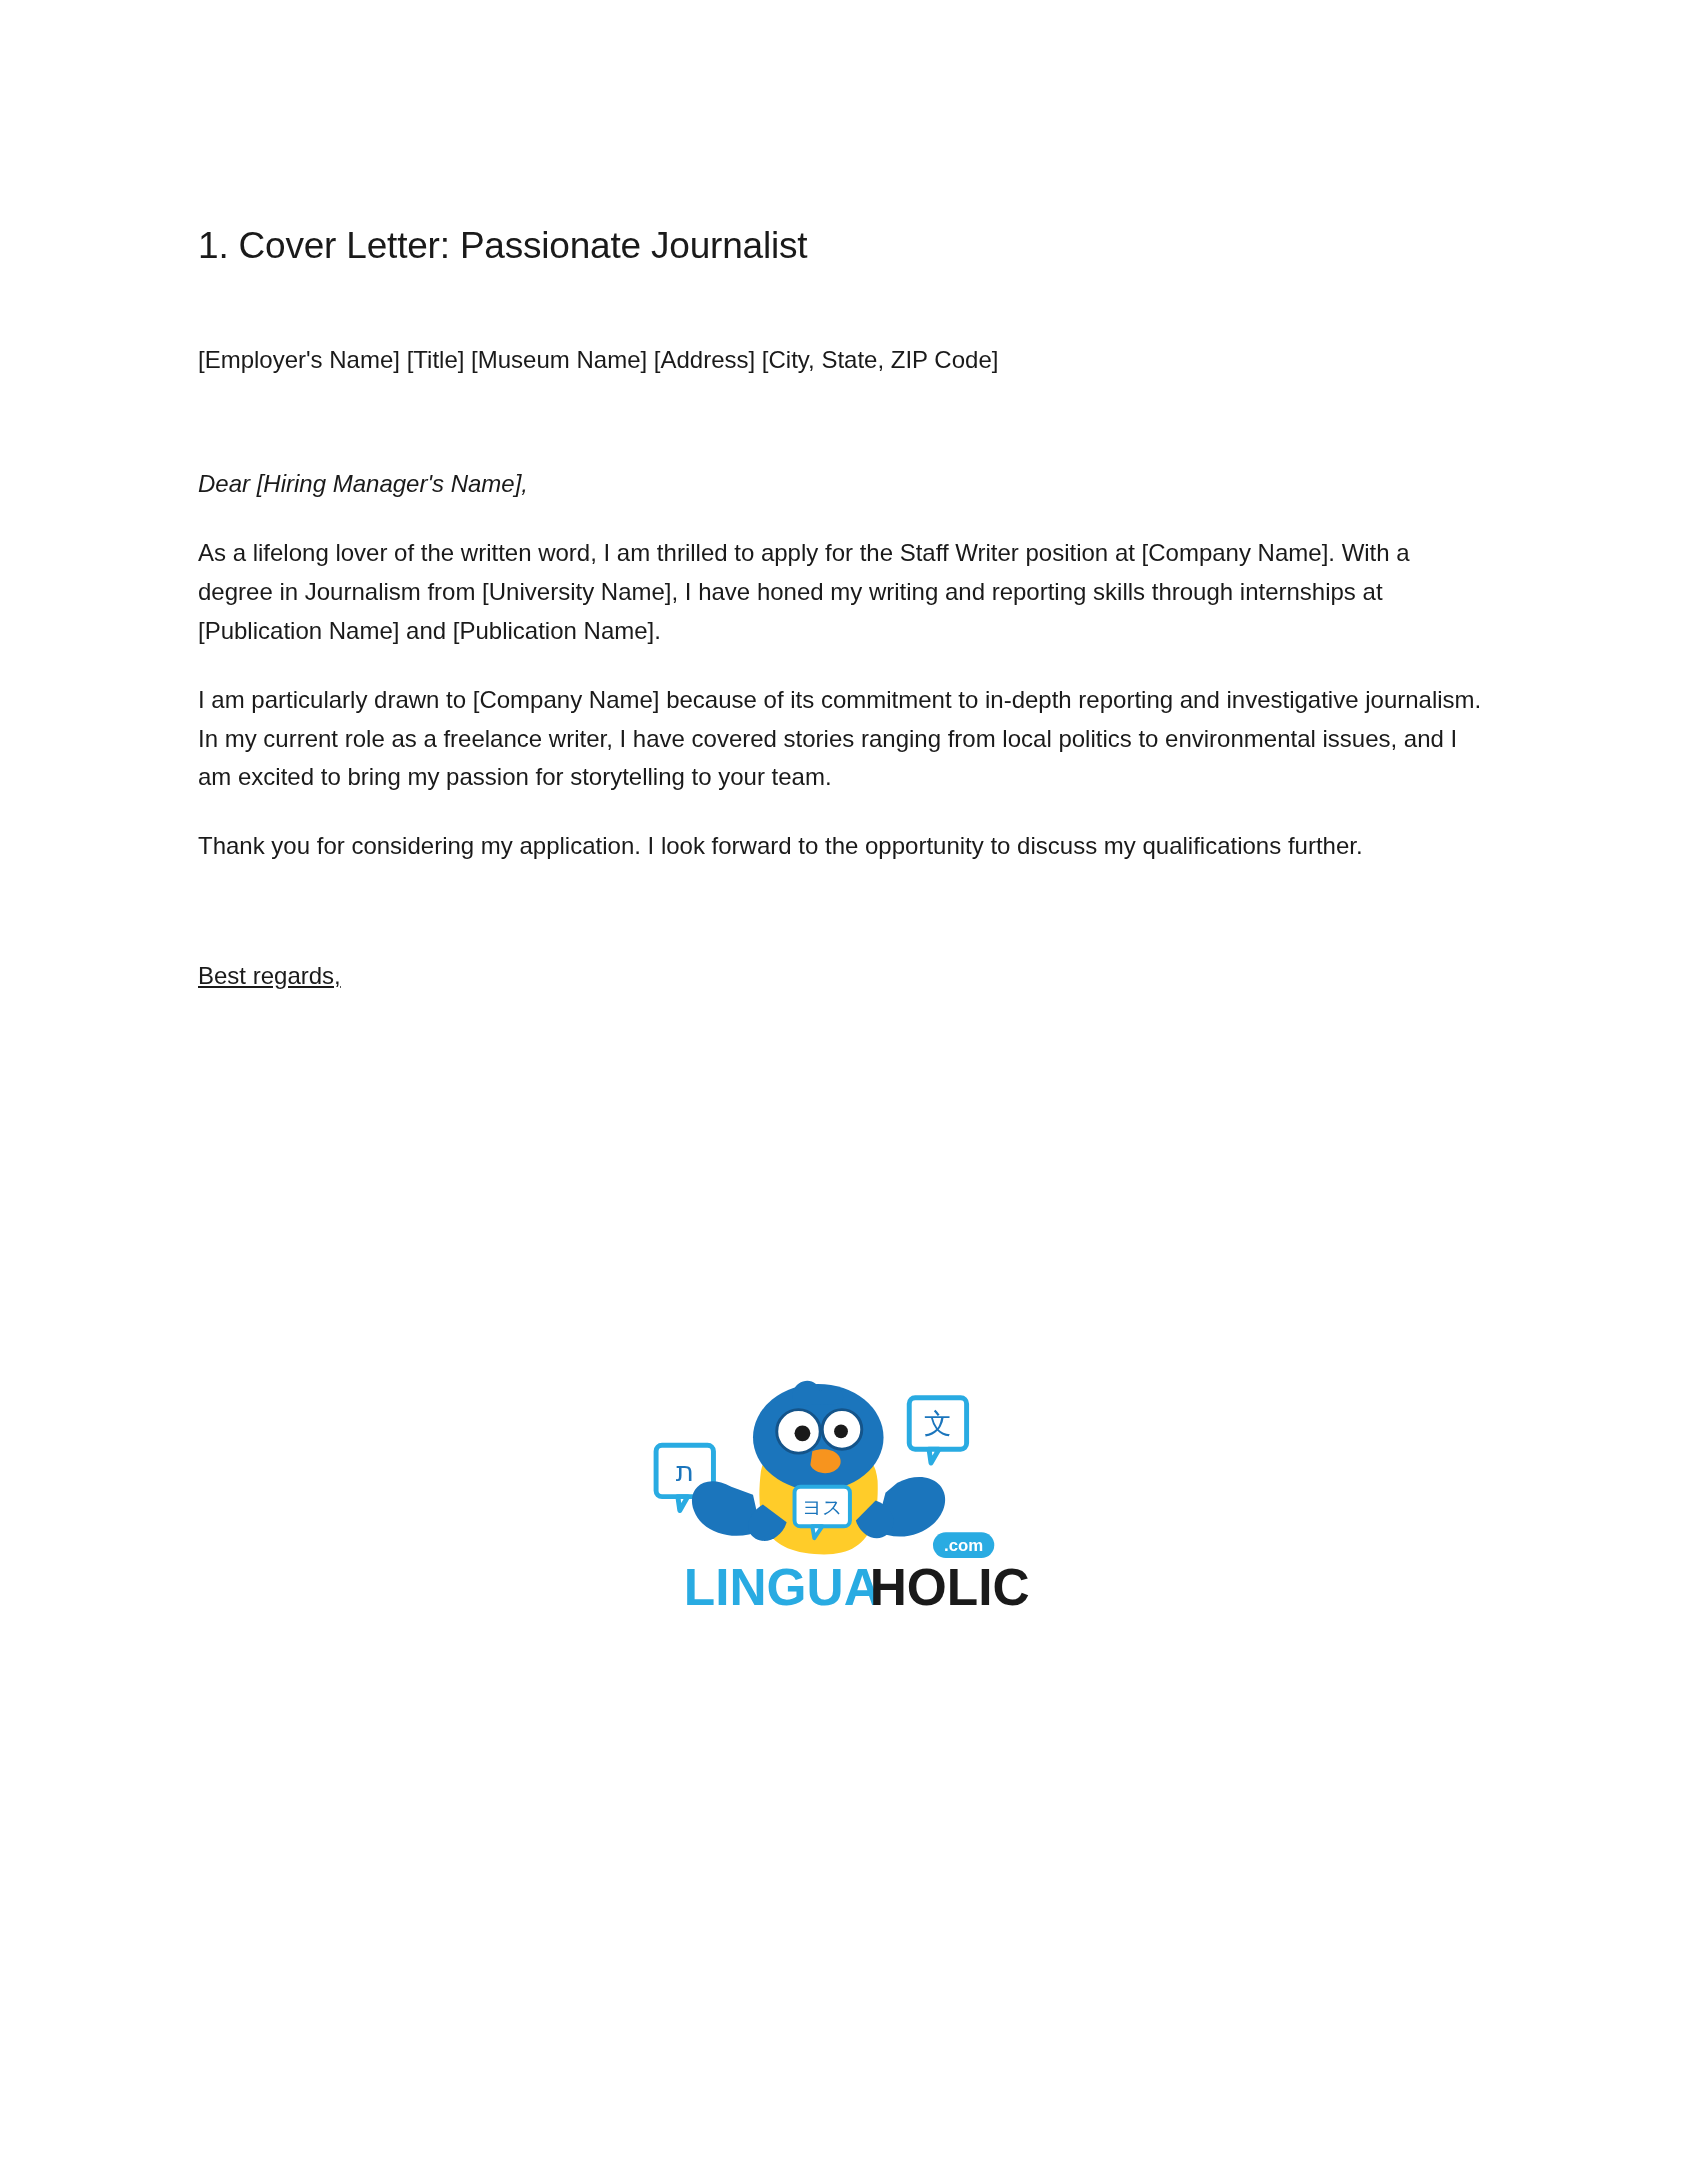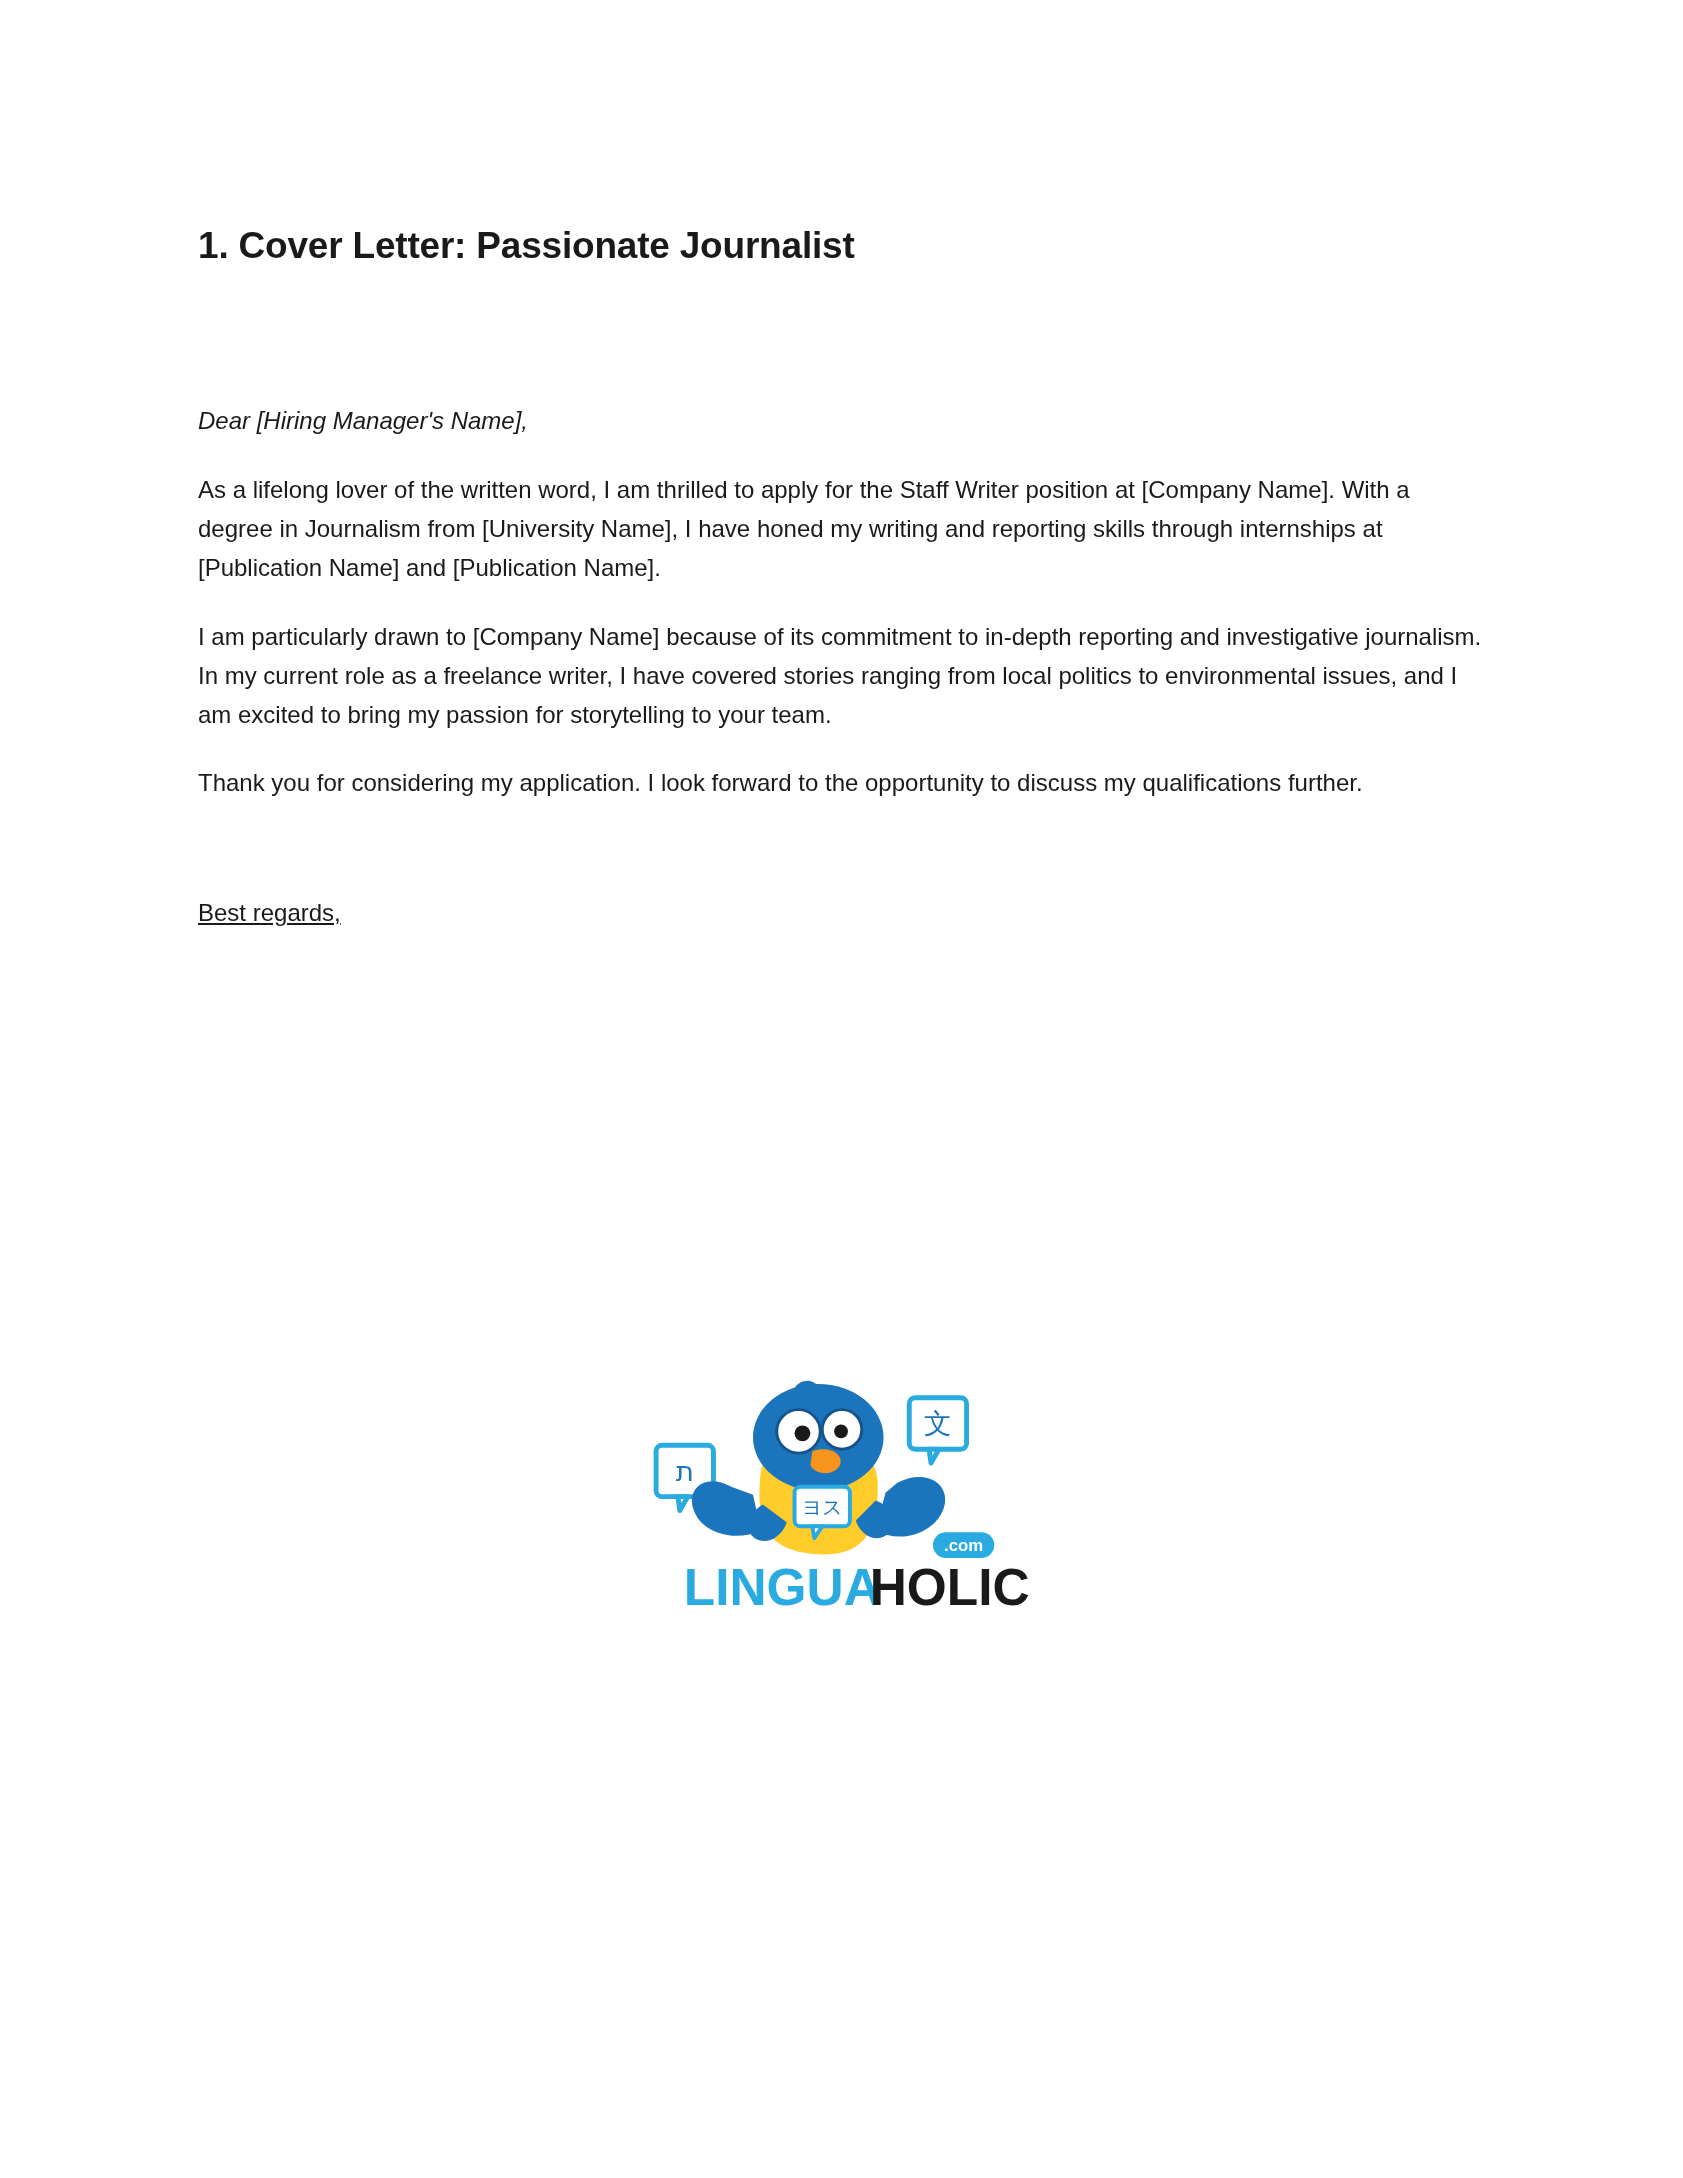--- a/index.html
+++ b/index.html
@@ -23,21 +23,21 @@
     background: #ffffff;
   }
   .content {
     position: absolute;
     left: 198px;
     top: 223px;
     width: 1287px;
   }
   .doc-title {
     font-size: 37px;
-    font-weight: bold;
+    font-weight: normal;
     letter-spacing: -0.2px;
     color: #1a1a1a;
     margin: 0 0 0 0;
     line-height: 1.25;
   }
   .block {
     font-size: 24px;
     line-height: 1.62;
     color: #1a1a1a;
   }
@@ -71,20 +71,21 @@
 
 <div class="page">
 
   <div class="content">
 
     <h1 class="doc-title">1. Cover Letter: Passionate Journalist</h1>
 
     <div class="gap-after-title"></div>
 
 
+    <div class="block addr-line">[Employer's Name] [Title] [Museum Name] [Address] [City, State, ZIP Code]</div>
 
     <div class="gap-after-address"></div>
 
     <div class="block salutation">Dear [Hiring Manager's Name],</div>
 
     <div class="block para">As a lifelong lover of the written word, I am thrilled to apply for the Staff Writer position at [Company Name]. With a degree in Journalism from [University Name], I have honed my writing and reporting skills through internships at [Publication Name] and [Publication Name].</div>
 
     <div class="block para">I am particularly drawn to [Company Name] because of its commitment to in-depth reporting and investigative journalism. In my current role as a freelance writer, I have covered stories ranging from local politics to environmental issues, and I am excited to bring my passion for storytelling to your team.</div>
 
     <div class="block para">Thank you for considering my application. I look forward to the opportunity to discuss my qualifications further.</div>

